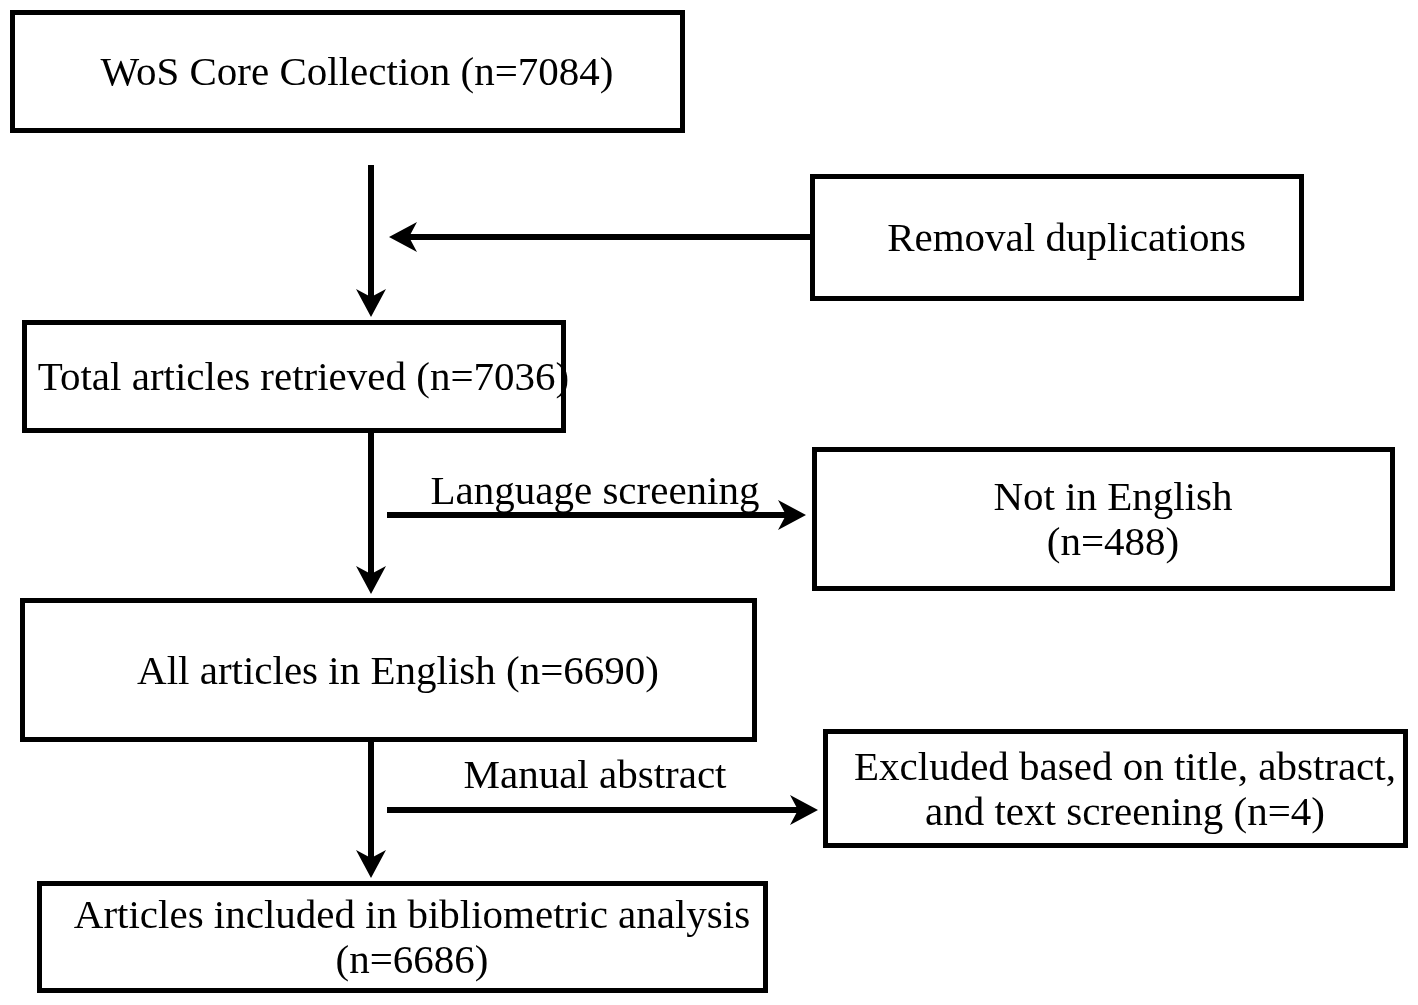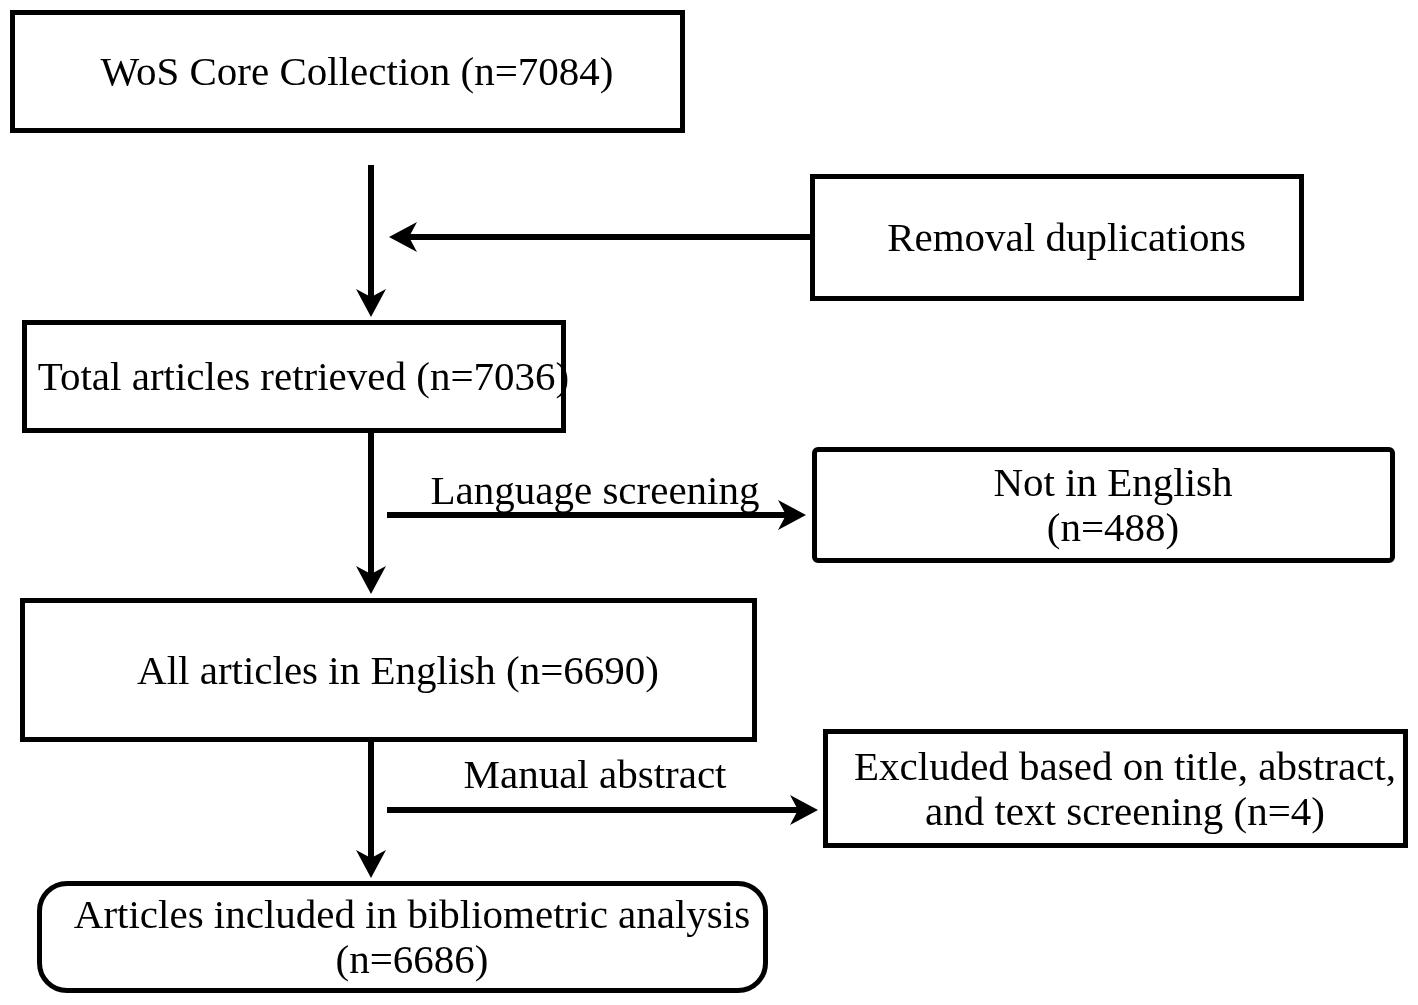--- a/index.html
+++ b/index.html
@@ -46,24 +46,24 @@
     width: 1418px;
     height: 1005px;
   }
   svg.connectors line { stroke: #000000; stroke-width: 6px; }
   svg.connectors polygon { fill: #000000; stroke: none; }
 
   
   #box-wos        { left: 10px;  top: 10px;  width: 675px; height: 123px; }
   #box-removal    { left: 810px; top: 174px; width: 494px; height: 127px; }
   #box-total      { left: 22px;  top: 320px; width: 544px; height: 113px; }
-  #box-notenglish { left: 812px; top: 447px; width: 583px; height: 116px; border-radius: 6px; }
+  #box-notenglish { left: 812px; top: 447px; width: 583px; height: 144px; }
   #box-english    { left: 20px;  top: 598px; width: 737px; height: 144px; }
   #box-excluded   { left: 823px; top: 729px; width: 585px; height: 119px; }
-  #box-included   { left: 37px;  top: 881px; width: 731px; height: 112px; border-radius: 30px; }
+  #box-included   { left: 37px;  top: 881px; width: 731px; height: 112px; }
 
   #label-language { left: 385px; top: 468px; width: 420px; }
   #label-manual   { left: 385px; top: 752px; width: 420px; }
 </style>
 </head>
 <body>
 
 <div class="canvas">
 
   <svg class="connectors" viewBox="0 0 1418 1005" xmlns="http://www.w3.org/2000/svg">

